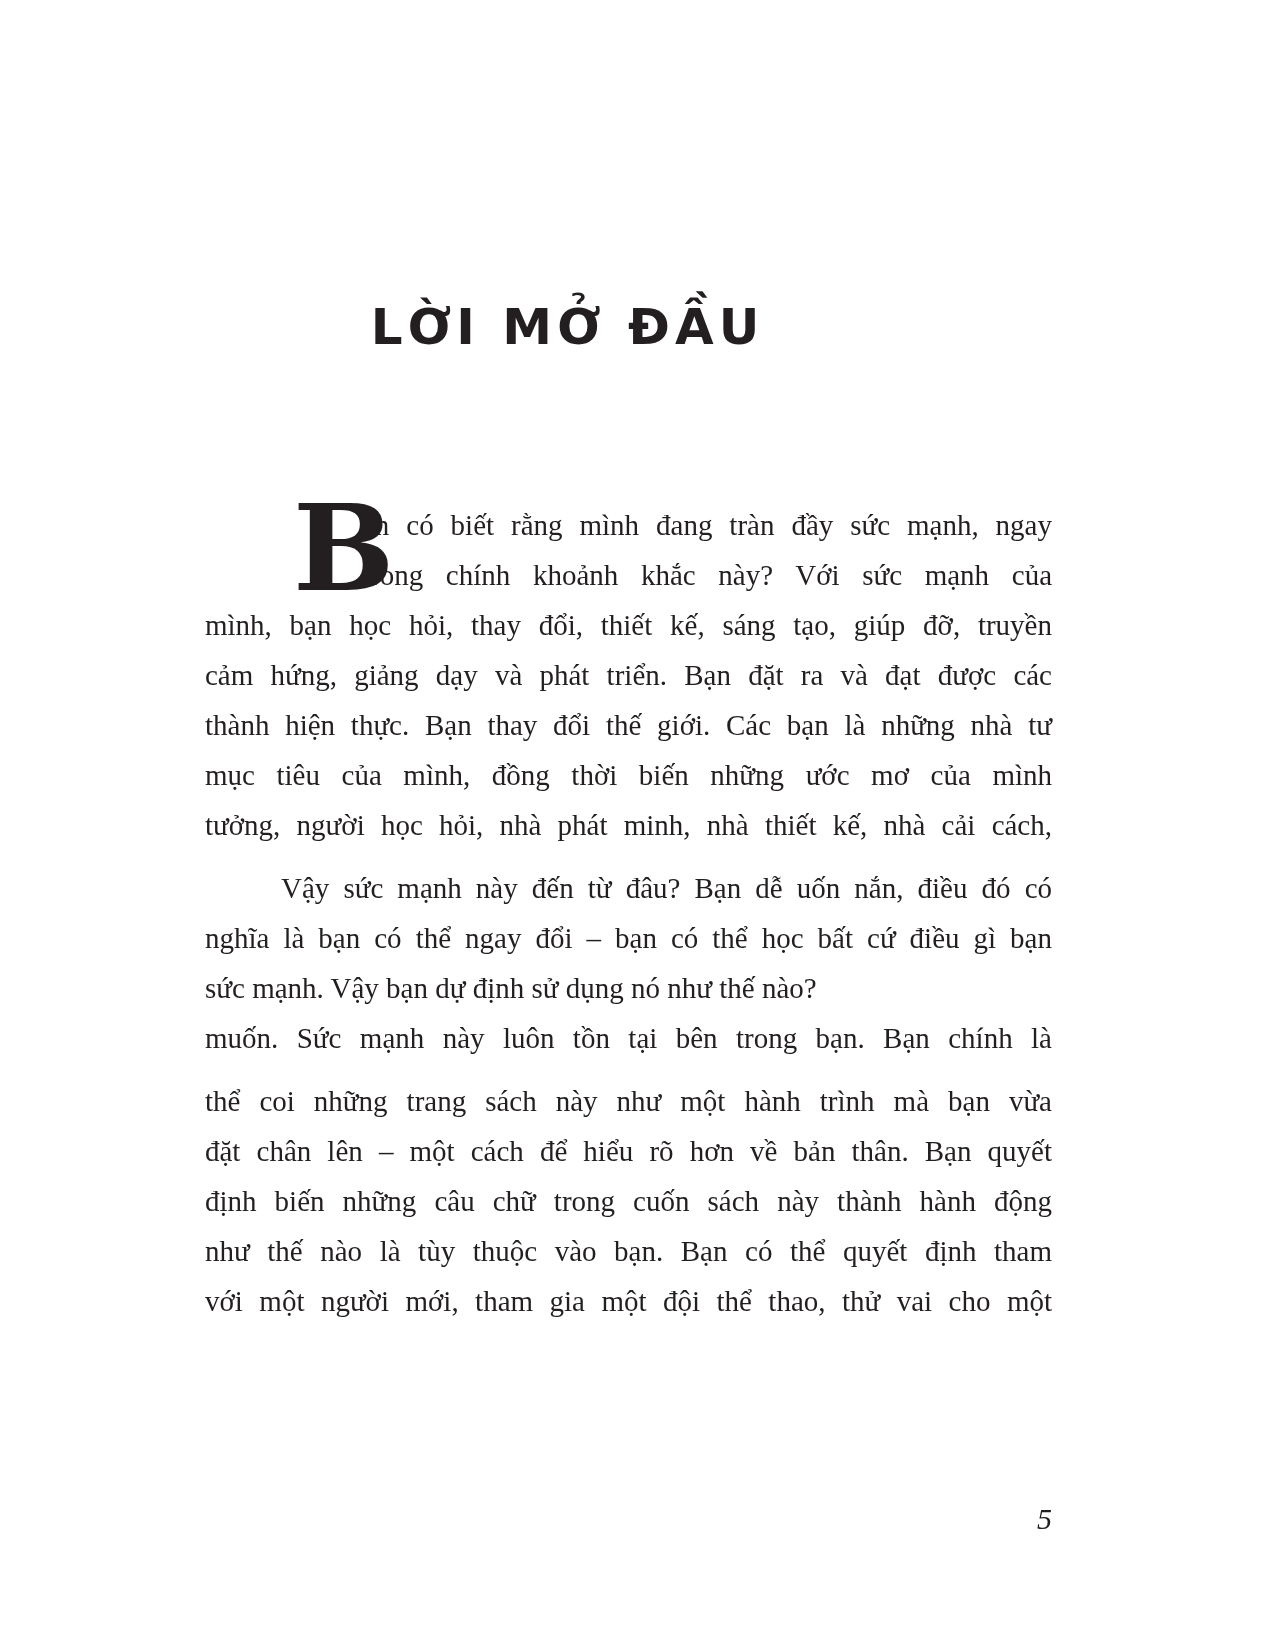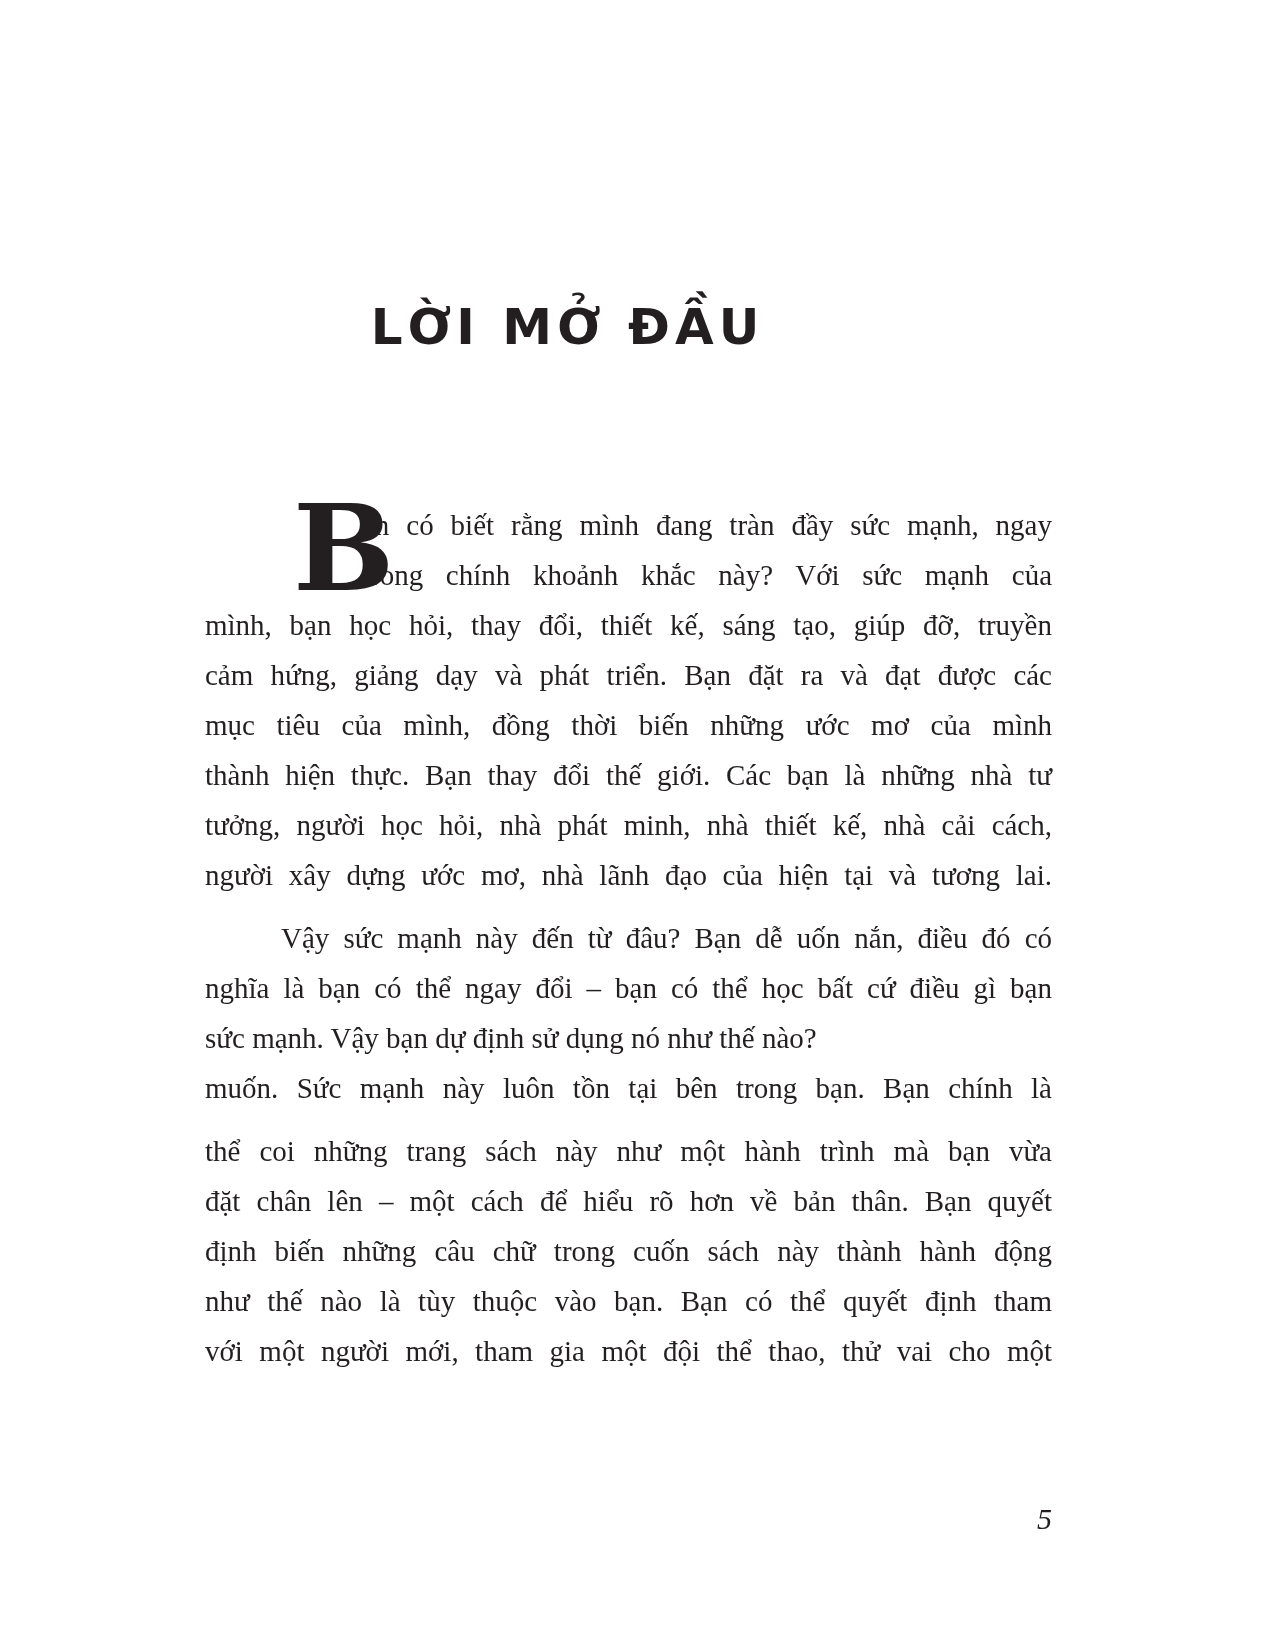--- a/index.html
+++ b/index.html
@@ -69,24 +69,23 @@
 
 <div class="page">
   <h1 class="title">LỜI MỞ ĐẦU</h1>
   <div class="body-text">
       <div class="paragraph">
         <span class="dropcap">B</span>
         <div class="line dropcap-line">ạn có biết rằng mình đang tràn đầy sức mạnh, ngay</div>
         <div class="line dropcap-line">trong chính khoảnh khắc này? Với sức mạnh của</div>
         <div class="line">mình, bạn học hỏi, thay đổi, thiết kế, sáng tạo, giúp đỡ, truyền</div>
         <div class="line">cảm hứng, giảng dạy và phát triển. Bạn đặt ra và đạt được các</div>
+        <div class="line">thành hiện thực. Bạn thay đổi thế giới. Các bạn là những nhà tư</div>
         <div class="line">mục tiêu của mình, đồng thời biến những ước mơ của mình</div>
-        <div class="line">thành hiện thực. Bạn thay đổi thế giới. Các bạn là những nhà tư</div>
         <div class="line">tưởng, người học hỏi, nhà phát minh, nhà thiết kế, nhà cải cách,</div>
-        <div class="line">người xây dựng ước mơ, nhà lãnh đạo của hiện tại và tương lai.</div>
       </div>
       <div class="paragraph">
         <div class="line indent">Vậy sức mạnh này đến từ đâu? Bạn dễ uốn nắn, điều đó có</div>
         <div class="line">nghĩa là bạn có thể ngay đổi – bạn có thể học bất cứ điều gì bạn</div>
         <div class="line ragged">sức mạnh. Vậy bạn dự định sử dụng nó như thế nào?</div>
         <div class="line">muốn. Sức mạnh này luôn tồn tại bên trong bạn. Bạn chính là</div>
       </div>
       <div class="paragraph">
         <div class="line">thể coi những trang sách này như một hành trình mà bạn vừa</div>
         <div class="line">đặt chân lên – một cách để hiểu rõ hơn về bản thân. Bạn quyết</div>

